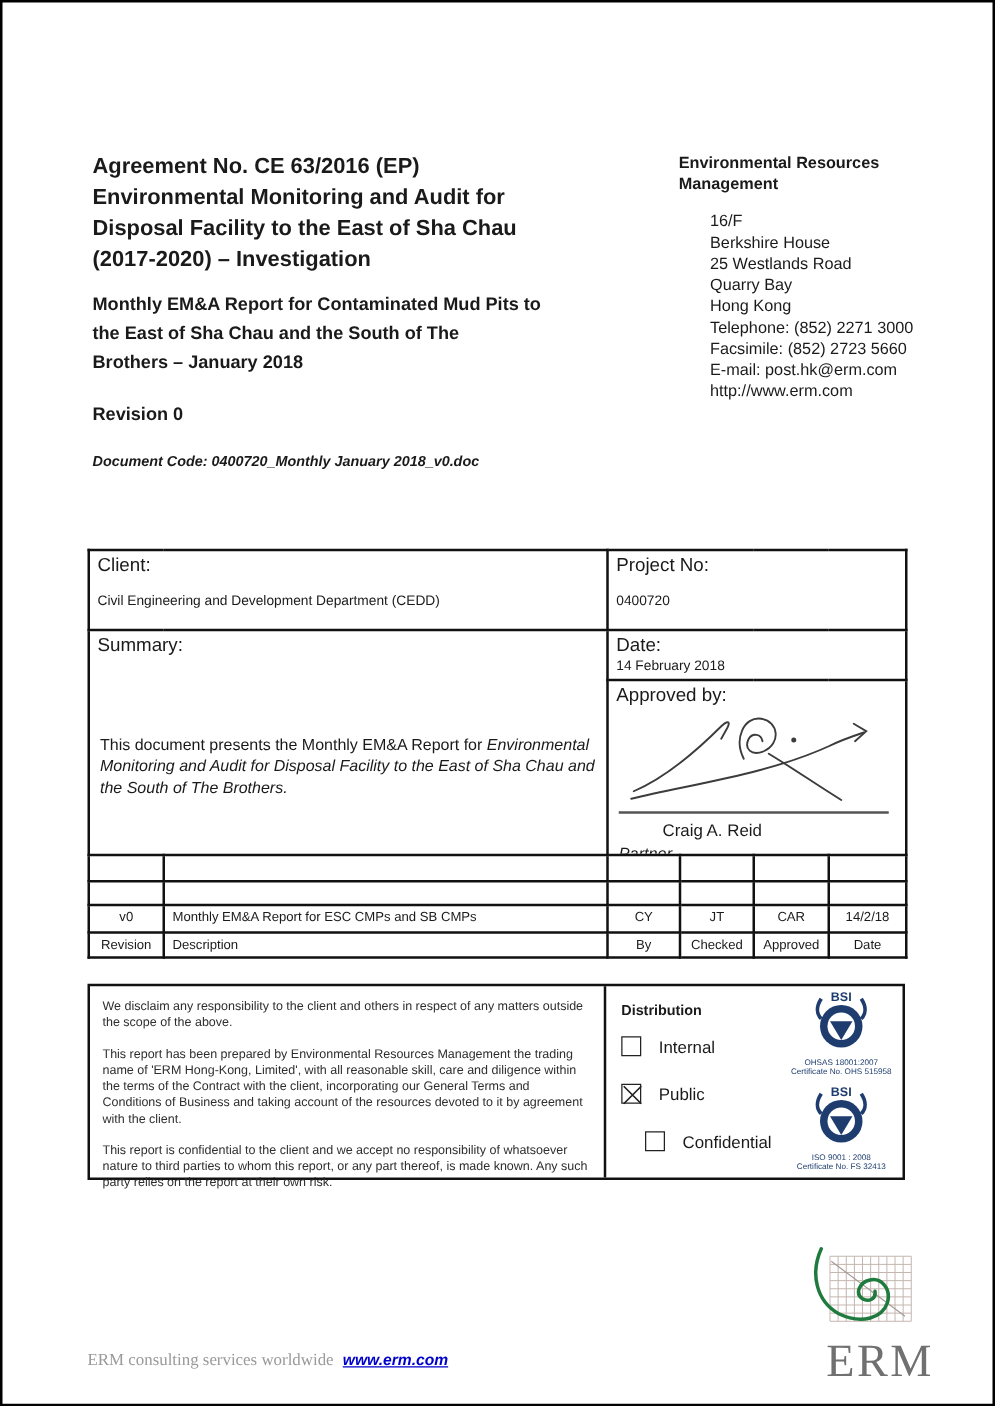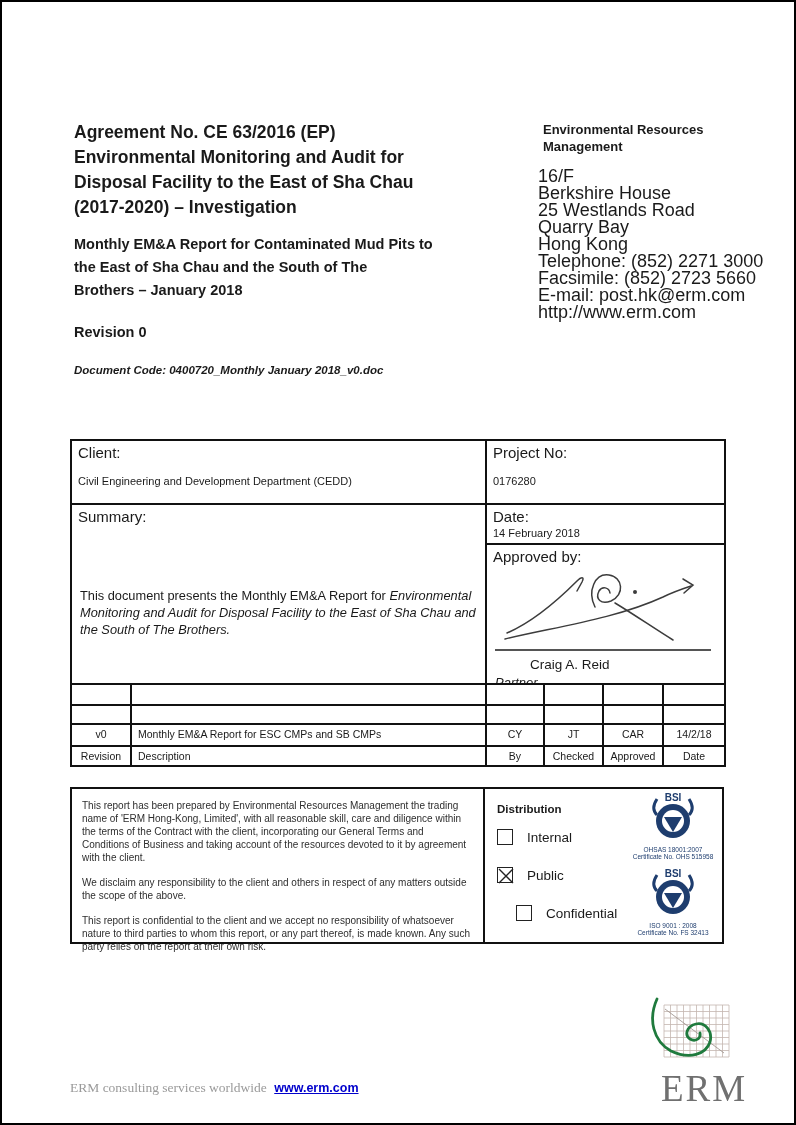--- a/index.html
+++ b/index.html
@@ -10,21 +10,21 @@
   
   .title { position:absolute; left:72px; top:118px; width:470px;
            font-size:17.5px; font-weight:700; line-height:25px; white-space:pre-line; }
   .subtitle { position:absolute; left:72px; top:231px; width:455px;
               font-size:14.5px; font-weight:700; line-height:23px; white-space:pre-line; }
   .revision-label { position:absolute; left:72px; top:322px; font-size:14.5px; font-weight:700; }
   .doc-code { position:absolute; left:72px; top:362px; font-size:11.5px;
               font-weight:700; font-style:italic; }
   .company-name { position:absolute; left:541px; top:119px; font-size:13px;
                   font-weight:700; line-height:17px; white-space:pre-line; }
-  .company-address { position:absolute; left:536px; top:166px; font-size:18px;
+  .company-address { position:absolute; left:566px; top:166px; font-size:13px;
                      line-height:17px; white-space:pre-line; }
 
   
   table.doc-table { position:absolute; left:68px; top:437px; width:654px;
                     border-collapse:collapse; table-layout:fixed; }
   table.doc-table td { border:2px solid #111; vertical-align:top; padding:3px 6px;
                        font-size:10.5px; overflow:hidden; }
   .lbl { font-size:15px; }
   .val { font-size:11px; margin-top:14px; }
   td.summary-cell { position:relative; }
@@ -55,21 +55,21 @@
   .cb-label { margin-left:14px; font-size:13.5px; }
   .bsi { position:absolute; left:147px; width:82px; text-align:center; }
   .bsi.b0 { top:2px; } .bsi.b1 { top:78px; }
   .bsi-caption { font-size:6.5px; line-height:8px; color:#1e3d6e; margin-top:-1px; }
 
   
   .erm-logo { position:absolute; left:642px; top:995px; }
   .footer { position:absolute; left:68px; top:1078px; font-family:"Liberation Serif","DejaVu Serif",serif;
             font-size:13.5px; color:#9a9a9a; }
   .footer .link { font-family:"Liberation Sans","DejaVu Sans",sans-serif; font-size:12.5px;
-                  font-weight:700; color:#0000cc; text-decoration:underline; margin-left:4px; }
+                  font-weight:700; color:#0000cc; text-decoration:underline; margin-left:4px;font-style:italic; }
 </style>
 </head>
 <body>
 
 <div class="page">
 
   <div class="title">Agreement No. CE 63/2016 (EP)
 Environmental Monitoring and Audit for
 Disposal Facility to the East of Sha Chau
 (2017-2020) – Investigation</div>
@@ -101,21 +101,21 @@
         <col style="width:62px">
     </colgroup>
     <tbody>
         <tr style="height:64px">
       <td colspan="2">
         <div class="lbl">Client:</div>
         <div class="val">Civil Engineering and Development Department (CEDD)</div>
       </td>
       <td colspan="4">
         <div class="lbl">Project No:</div>
-        <div class="val">0176280</div>
+        <div class="val">0400720</div>
       </td>
     </tr>
     <tr style="height:40px">
       <td colspan="2" rowspan="2" class="summary-cell">
         <div class="lbl">Summary:</div>
         <div class="summary-body">
           <span>This document presents the Monthly EM&amp;A Report for</span>
           <span class="it">Environmental Monitoring and Audit for Disposal Facility to the East of Sha Chau and the South of The Brothers.</span>
         </div>
       </td>
@@ -172,22 +172,22 @@
       <td class="c">By</td>
       <td class="c">Checked</td>
       <td class="c">Approved</td>
       <td class="c">Date</td>
     </tr>
   </tbody>
     </table>
 
   <div class="bottom-box">
     <div class="disclaimer">
+      <p>We disclaim any responsibility to the client and others in respect of any matters outside the scope of the above.</p>
       <p>This report has been prepared by Environmental Resources Management the trading name of 'ERM Hong-Kong, Limited', with all reasonable skill, care and diligence within the terms of the Contract with the client, incorporating our General Terms and Conditions of Business and taking account of the resources devoted to it by agreement with the client.</p>
-      <p>We disclaim any responsibility to the client and others in respect of any matters outside the scope of the above.</p>
       <p>This report is confidential to the client and we accept no responsibility of whatsoever nature to third parties to whom this report, or any part thereof, is made known. Any such party relies on the report at their own risk.</p>
     </div>
     <div class="dist-cell">
       <div class="dist-title">Distribution</div>
 
       <div class="cb-row r0">
         <span class="checkbox">
           
         </span>
         <span class="cb-label">Internal</span>

